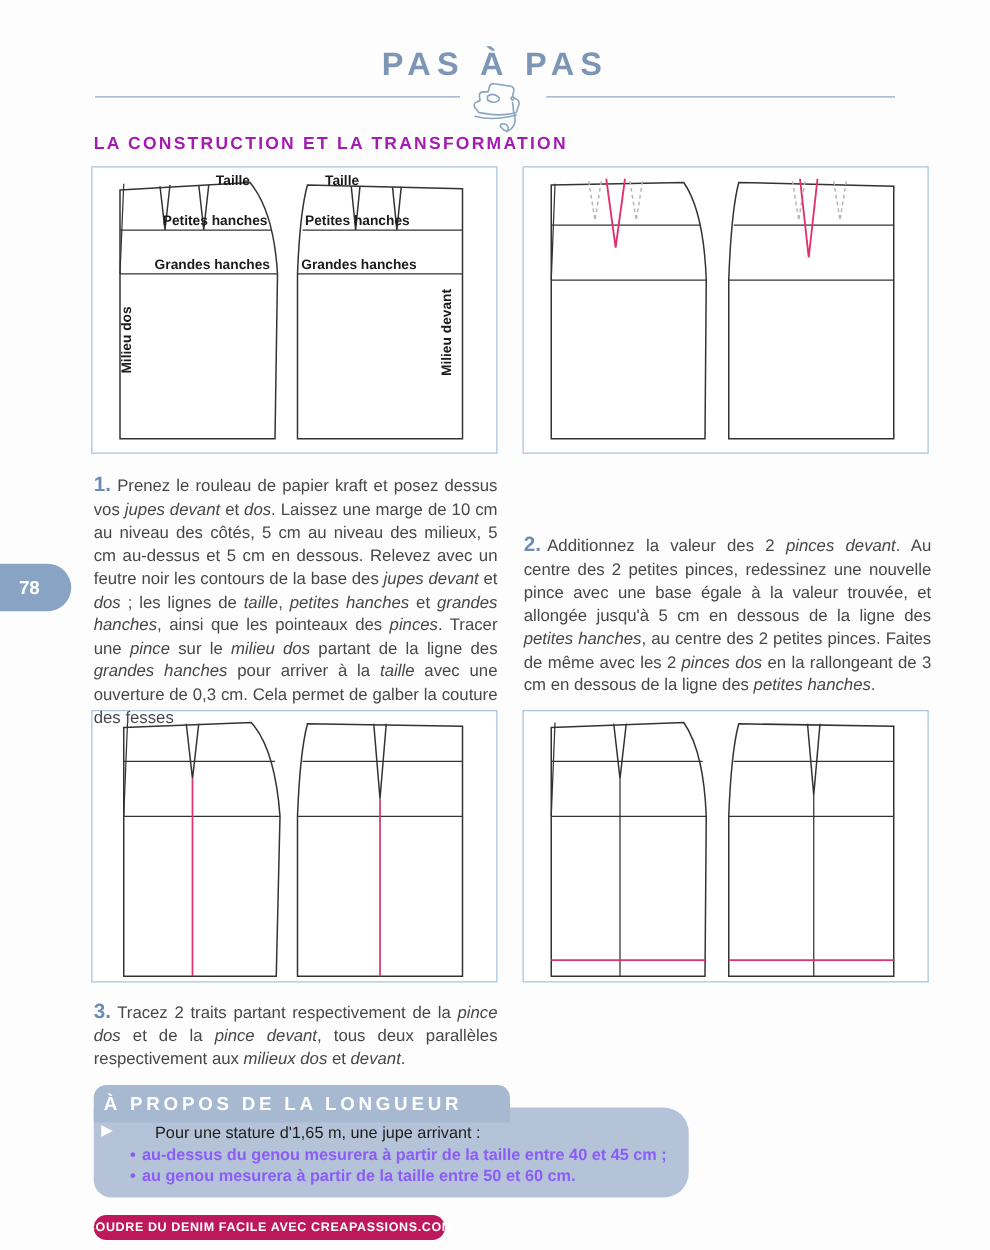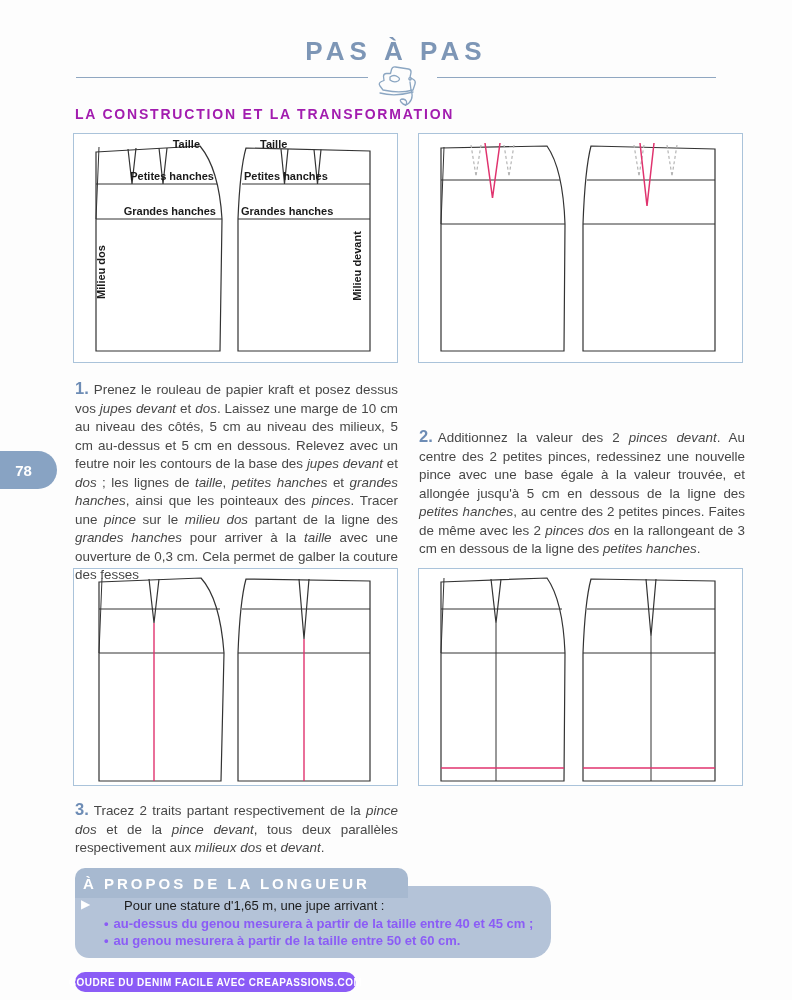--- a/index.html
+++ b/index.html
@@ -25,21 +25,21 @@
   
   .page-pill {
     position:absolute; left:0; top:451px; width:57px; height:38px;
     background:#88a3c3; border-radius:0 23px 23px 0;
     color:#fff; font-size:15px; font-weight:bold;
     display:flex; align-items:center; justify-content:center;
     padding-right:10px;
   }
   .footer-pill {
     position:absolute; left:75px; top:972px; width:281px; height:20px;
-    background:#8b5cf6; border-radius:10px;
+    background:#be185d; border-radius:10px;
     color:#fff; font-size:10px; font-weight:bold; letter-spacing:.5px;
     display:flex; align-items:center; justify-content:center; white-space:nowrap;
   }
   
   .dbox {
     position:absolute; background:#fff; border:1.5px solid #aac3da;
   }
   .dbox svg { display:block; }
   .b1 { left:73px;  top:133px; width:325px; height:230px; }
   .b2 { left:418px; top:133px; width:325px; height:230px; }

